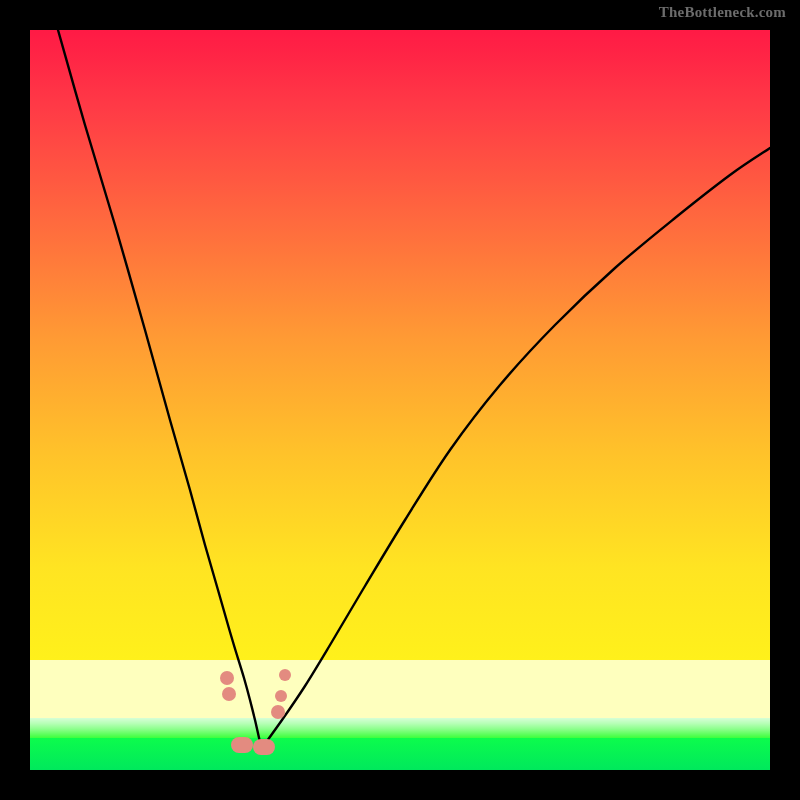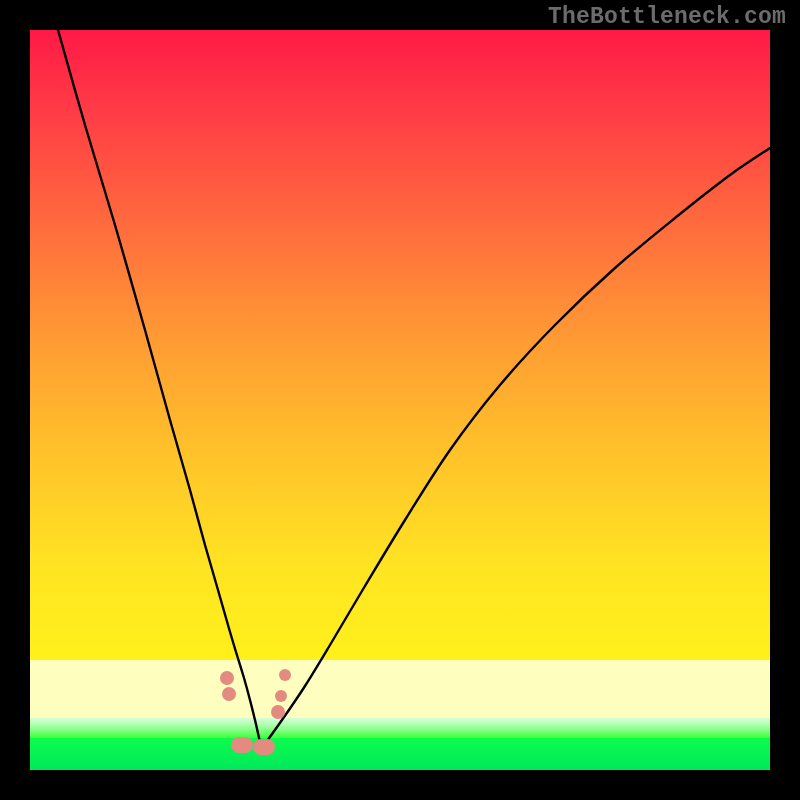--- a/index.html
+++ b/index.html
@@ -13,22 +13,22 @@
   .stage {
     position: relative;
     width: 800px;
     height: 800px;
     background: #000000;
   }
   .watermark {
     position: absolute;
     top: 4px;
     right: 14px;
-    font-family: Liberation Mono, monospace;
-    font-size: 23px;
+    font-family: Liberation Serif, serif;
+    font-size: 15px;
     font-weight: 600;
     color: #6c6c6c;
     letter-spacing: 0.2px;
   }
   .plot {
     position: absolute;
     left: 30px;
     top: 30px;
     width: 740px;
     height: 740px;

